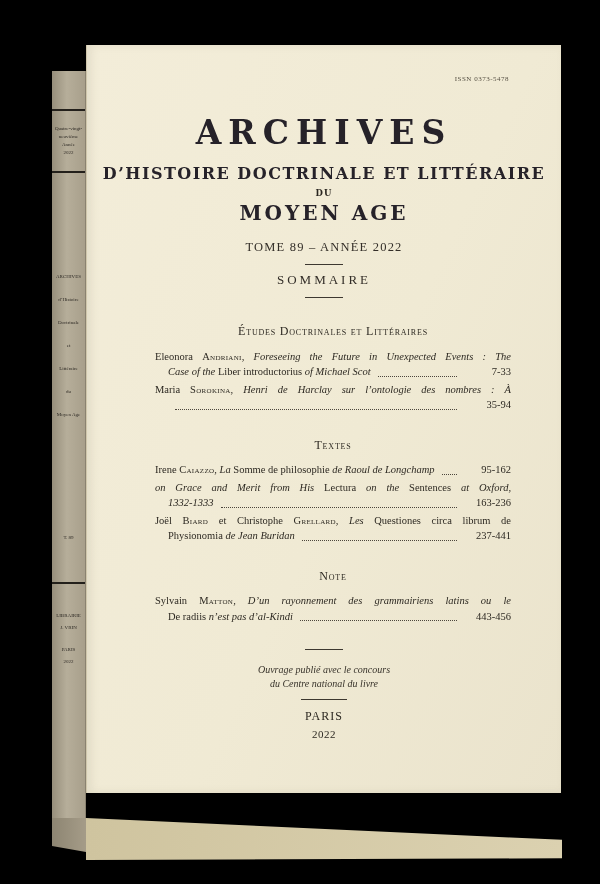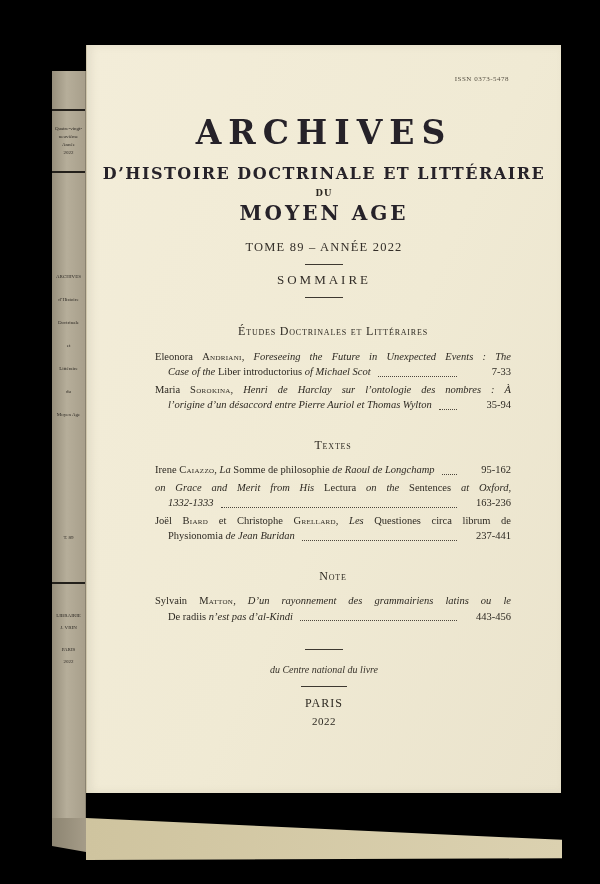--- a/index.html
+++ b/index.html
@@ -158,21 +158,20 @@
                 <div class="toc-line just"><span class="lt"><span class="sr">Eleonora </span><span class="ssc">Andriani</span><span class="sr">, </span><span class="si">Foreseeing the Future in Unexpected Events : The</span></span></div>
                 <div class="toc-line last">
                   <span class="lt"><span class="si">Case of the </span><span class="sr">Liber introductorius</span><span class="si"> of Michael Scot</span></span>
                   <span class="leader"></span>
                   <span class="pages">7-33</span>
                 </div>
               </div>
               <div class="toc-entry">
                 <div class="toc-line just"><span class="lt"><span class="sr">Maria </span><span class="ssc">Sorokina</span><span class="sr">, </span><span class="si">Henri de Harclay sur l’ontologie des nombres : À</span></span></div>
                 <div class="toc-line last">
-                  <span class="lt"><span class="si">l’origine d’un désaccord entre Pierre Auriol et Thomas Wylton</span></span>
                   <span class="leader"></span>
                   <span class="pages">35-94</span>
                 </div>
               </div>
             </div>
             <div class="toc-section">
               <div class="toc-heading">Textes</div>
               <div class="toc-entry">
                 <div class="toc-line last">
                   <span class="lt"><span class="sr">Irene </span><span class="ssc">Caiazzo</span><span class="sr">, </span><span class="si">La </span><span class="sr">Somme de philosophie</span><span class="si"> de Raoul de Longchamp</span></span>
@@ -205,20 +204,21 @@
                   <span class="lt"><span class="sr">De radiis</span><span class="si"> n’est pas d’al-Kindi</span></span>
                   <span class="leader"></span>
                   <span class="pages">443-456</span>
                 </div>
               </div>
             </div>
           </div>
 
         <div class="rule"></div>
         <div class="concours">
+          <div>Ouvrage publié avec le concours</div>
           <div>du Centre national du livre</div>
         </div>
         <div class="rule wide"></div>
         <div class="paris">PARIS</div>
         <div class="year">2022</div>
       </div>
     </div>
 
     <div class="spine-foot"></div>
     <div class="bottom-edge"></div>

